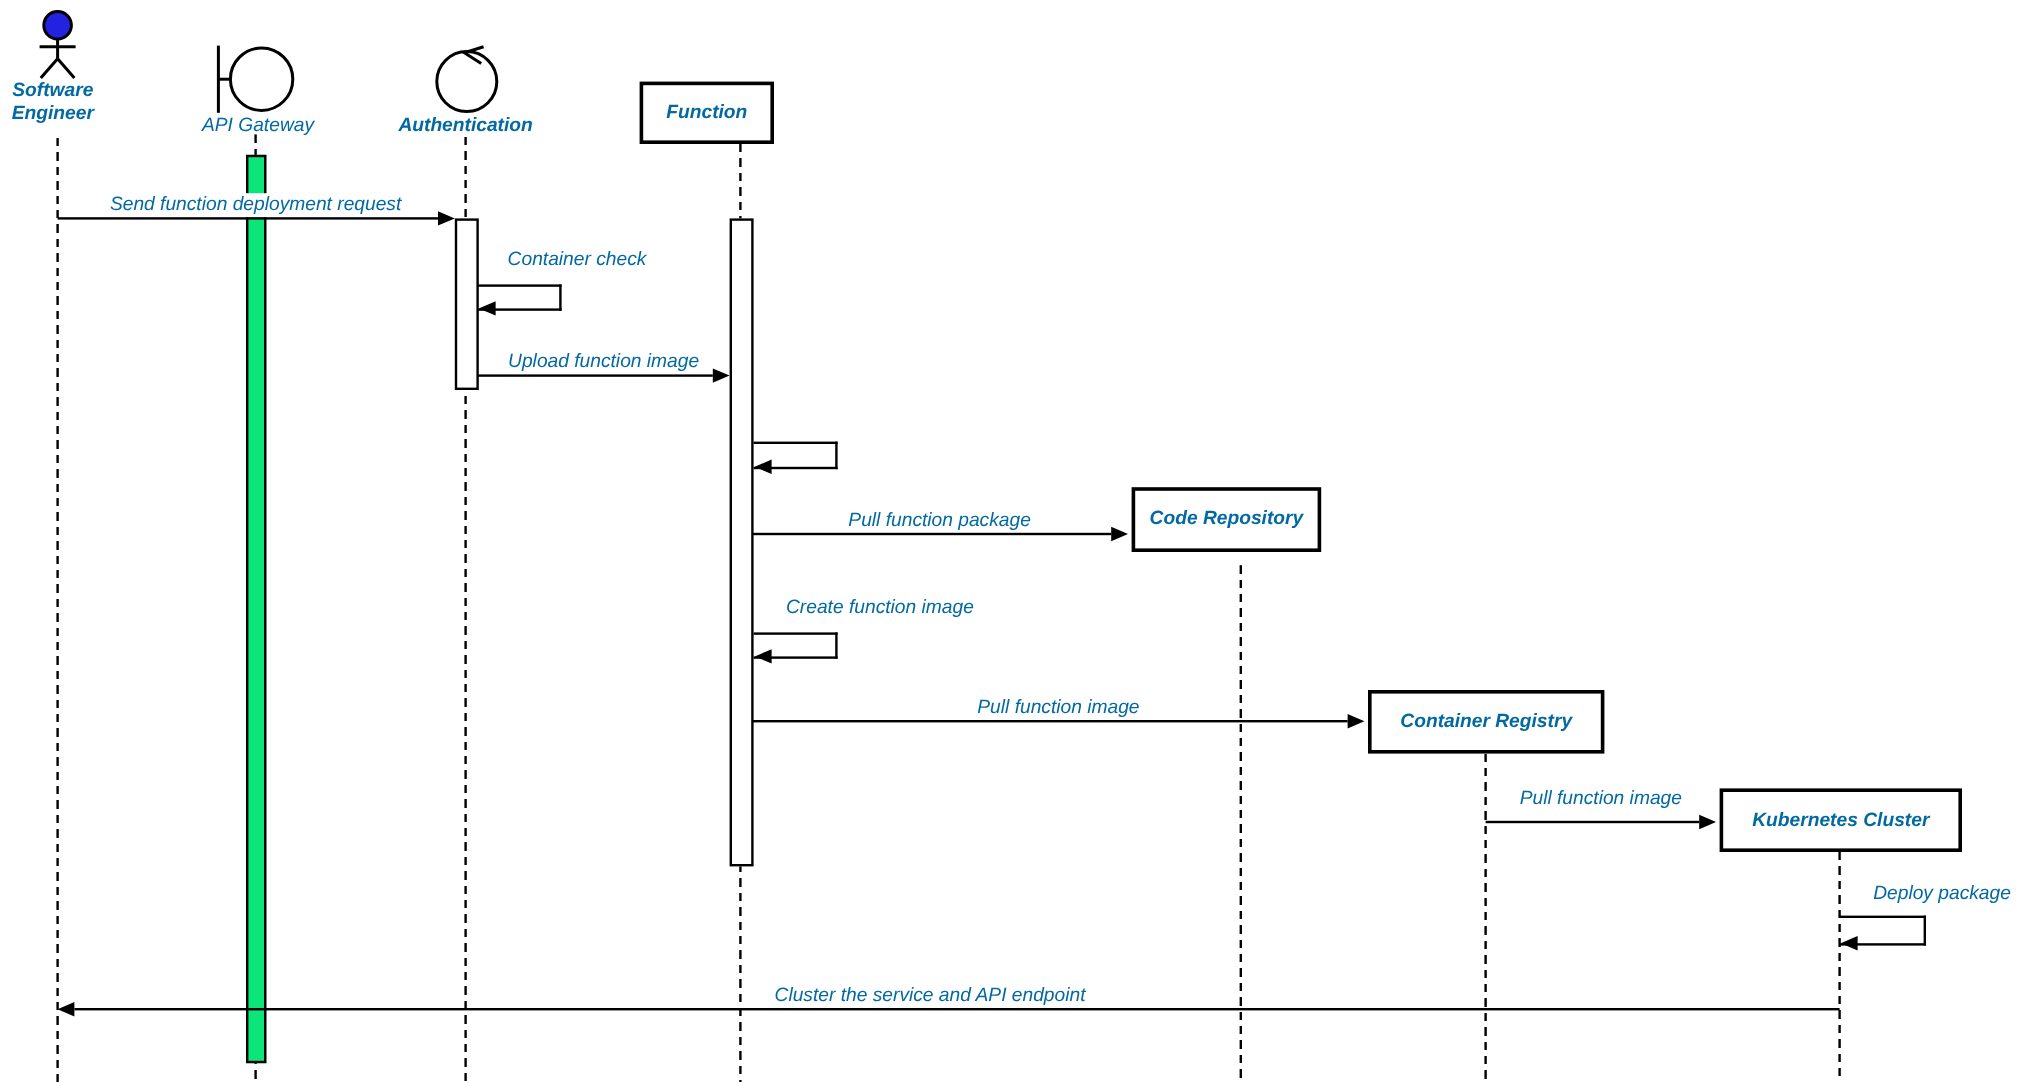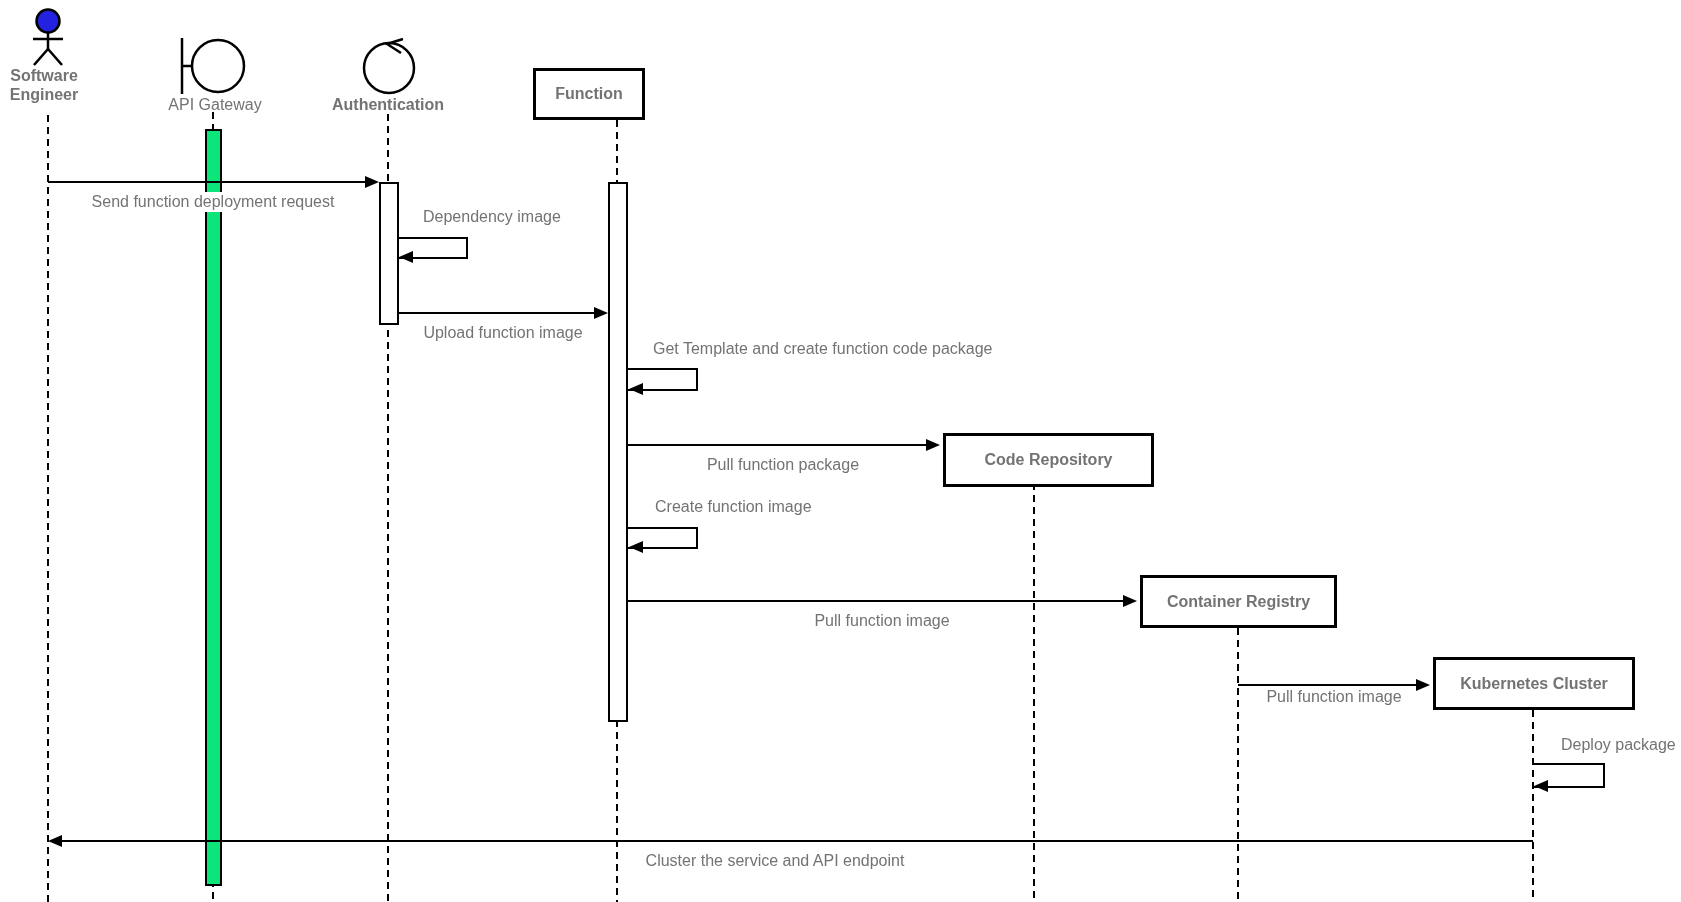--- a/index.html
+++ b/index.html
@@ -1,35 +1,35 @@
 <!DOCTYPE html>
 <html><head>
 <meta charset="utf-8">
 <style>
   html,body{margin:0;padding:0;background:#fff;}
   #canvas{
     position:relative;width:1681px;height:902px;background:#fff;overflow:hidden;
-    font-family:"Liberation Sans","DejaVu Sans",sans-serif;color:#737373;
+    font-family:"Liberation Sans","DejaVu Sans",sans-serif;color:#0369a1;font-style:italic;
   }
   .lifeline{position:absolute;width:2px;z-index:1;
     background:repeating-linear-gradient(to bottom,#000 0 7px,transparent 7px 12px);}
   .bar{position:absolute;background:#fff;border:2px solid #000;box-sizing:border-box;z-index:2;}
   .obj-box{position:absolute;border:3px solid #000;background:#fff;display:flex;align-items:center;
     justify-content:center;font-weight:bold;font-size:16px;box-sizing:border-box;z-index:3;}
   .head-label{position:absolute;font-size:16px;text-align:center;line-height:19px;z-index:3;}
   .bold{font-weight:bold;}
   .msg-line{position:absolute;height:0;border-top:2px solid #000;z-index:3;}
   .arr{position:absolute;width:0;height:0;z-index:4;}
   .arr-r{border-left:14px solid #000;border-top:6px solid transparent;border-bottom:6px solid transparent;}
   .arr-l{border-right:14px solid #000;border-top:6px solid transparent;border-bottom:6px solid transparent;}
   .self-loop{position:absolute;border-top:2px solid #000;border-right:2px solid #000;
     border-bottom:2px solid #000;box-sizing:border-box;z-index:3;}
   .msg-label{position:absolute;font-size:16px;line-height:20px;white-space:nowrap;background:#fff;
     padding:0 3px;z-index:3;}
-  .centered{transform:translateX(-50%);margin-top:31px;}
+  .centered{transform:translateX(-50%);}
   svg{position:absolute;overflow:visible;z-index:3;}
 </style>
 </head>
 <body>
 
 <div id="canvas">
 
   <div class="lifeline" style="left:47px;top:115px;height:787px"></div>
   <div class="lifeline" style="left:212px;top:112px;height:790px"></div>
   <div class="lifeline" style="left:387px;top:114px;height:788px"></div>
@@ -60,43 +60,42 @@
 
   <svg style="left:361px;top:38px" width="56" height="56" viewBox="0 0 56 56">
     <circle cx="28" cy="30" r="25" fill="none" stroke="#000" stroke-width="2.5"></circle>
     <polyline points="42,1 26,6 40,15" fill="none" stroke="#000" stroke-width="2.5"></polyline>
   </svg>
   <div class="head-label bold" style="left:308px;top:95px;width:160px">Authentication</div>
 
   <div class="obj-box" style="left:533px;top:68px;width:112px;height:52px">
     <span>Function</span>
   </div>
-  <div class="obj-box" style="left:943px;top:433px;width:211px;height:54px">
+  <div class="obj-box" style="left:943px;top:406px;width:158px;height:54px">
     <span>Code Repository</span>
   </div>
   <div class="obj-box" style="left:1433px;top:657px;width:202px;height:53px">
     <span>Kubernetes Cluster</span>
   </div>
   <div class="obj-box" style="left:1140px;top:575px;width:197px;height:53px">
     <span>Container Registry</span>
   </div>
 
   <div class="msg-label centered" style="left:213px;top:161px">Send function deployment request</div>
   <div class="msg-line" style="left:48px;top:181px;width:318px"></div>
   <div class="arr arr-r" style="left:365px;top:176px"></div>
 
-  <div class="msg-label" style="left:420px;top:207px">Dependency image</div>
+  <div class="msg-label" style="left:420px;top:207px">Container check</div>
   <div class="self-loop" style="left:398px;top:237px;width:70px;height:22px"></div>
   <div class="arr arr-l" style="left:399px;top:251px"></div>
 
   <div class="msg-label centered" style="left:503px;top:292px">Upload function image</div>
   <div class="msg-line" style="left:398px;top:312px;width:196px"></div>
   <div class="arr arr-r" style="left:594px;top:307px"></div>
 
-  <div class="msg-label" style="left:650px;top:339px">Get Template and create function code package</div>
   <div class="self-loop" style="left:628px;top:368px;width:70px;height:23px"></div>
   <div class="arr arr-l" style="left:629px;top:383px"></div>
 
   <div class="msg-label centered" style="left:783px;top:424px">Pull function package</div>
   <div class="msg-line" style="left:627px;top:444px;width:299px"></div>
   <div class="arr arr-r" style="left:926px;top:439px"></div>
 
   <div class="msg-label" style="left:652px;top:497px">Create function image</div>
   <div class="self-loop" style="left:628px;top:527px;width:70px;height:22px"></div>
   <div class="arr arr-l" style="left:629px;top:541px"></div>

